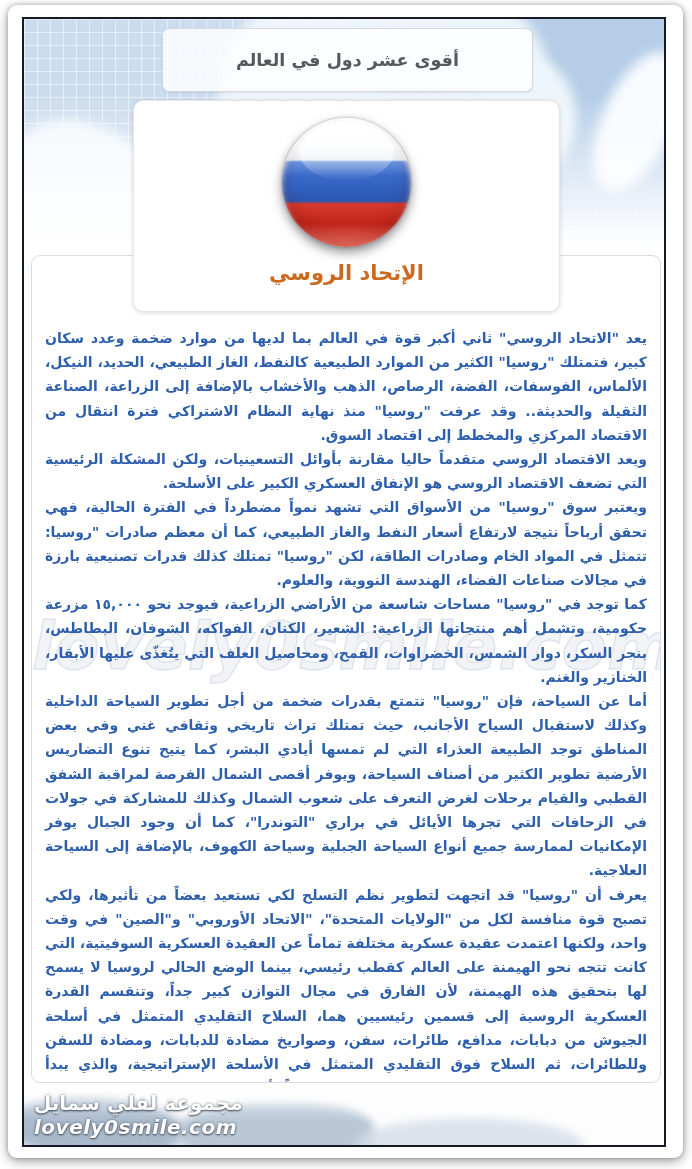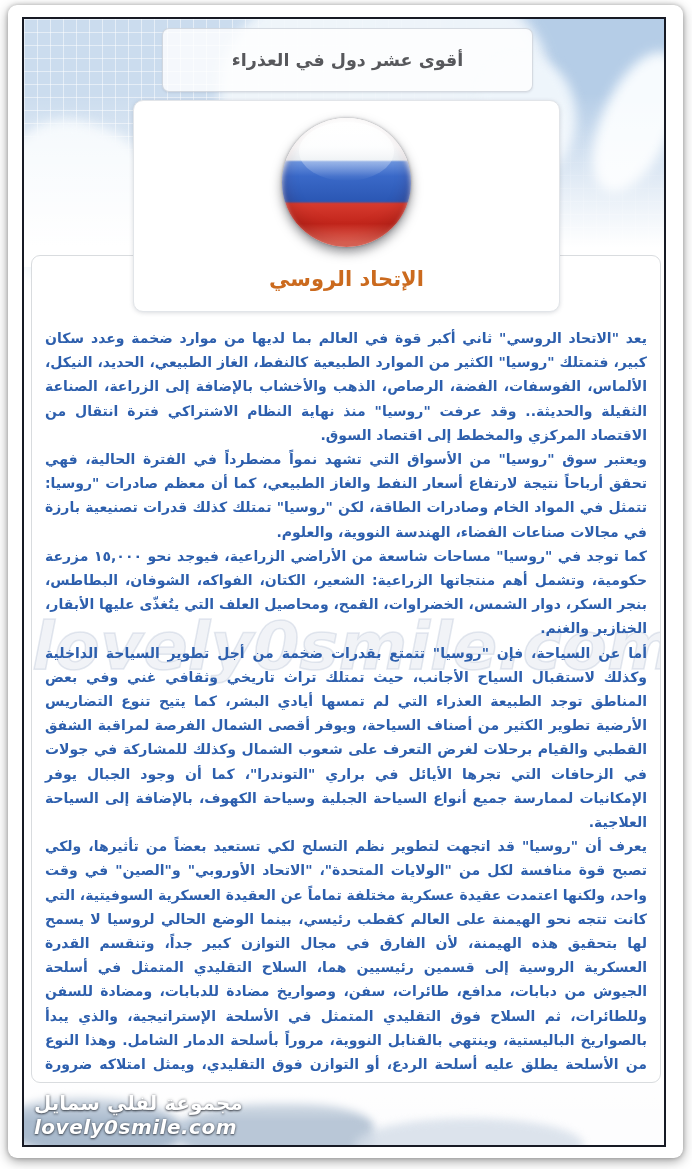--- a/index.html
+++ b/index.html
@@ -53,21 +53,21 @@
   .flag-orb{width:129px;height:129px;border-radius:50%;margin:17px auto 0;position:relative;
            background:linear-gradient(180deg,
              #ffffff 0%, #fbfcfd 22%, #e9edf1 32.5%,
              #6b93dd 34%, #3a69c8 45%, #2b57b4 64.5%,
              #d63a2e 66.5%, #c2251b 82%, #ef6f60 97%);
            box-shadow:0 5px 11px rgba(45,45,52,.55), 0 0 3px rgba(70,70,80,.45),
              inset 0 -9px 16px rgba(90,15,8,.22), inset 0 3px 5px rgba(255,255,255,.85);}
   .flag-orb::before{content:"";position:absolute;left:13%;top:3%;width:74%;height:46%;
            border-radius:50%;
            background:linear-gradient(180deg, rgba(255,255,255,.95), rgba(255,255,255,0));}
-  .country-title{margin-top:20px;font-size:21px;font-weight:bold;color:#cb6a1e;direction:rtl;}
+  .country-title{margin-top:14px;font-size:21px;font-weight:bold;color:#cb6a1e;direction:rtl;}
 
   
   .text-panel{position:absolute;left:7px;right:3px;top:236px;bottom:62px;
            background:#fff;border:1px solid #d9dcdf;border-radius:9px;overflow:hidden;z-index:1;}
   .ghost-wm{position:absolute;left:0;right:0;top:352px;text-align:center;white-space:nowrap;
            font-size:66px;font-weight:bold;font-style:italic;
            color:rgba(185,197,214,.20);-webkit-text-stroke:1.5px rgba(168,183,204,.30);
            pointer-events:none;}
   .article{position:relative;direction:rtl;padding:70px 13px 14px 13px;}
   .article p{margin:0;font-size:14px;line-height:24.2px;font-weight:bold;color:#2d5fad;
@@ -96,29 +96,30 @@
     <div class="map-bottom">
       <div class="bland b1"></div>
       <div class="bland b2"></div>
       <div class="bland b3"></div>
     </div>
 
     <div class="text-panel">
       <div class="ghost-wm">lovely0smile.com</div>
       <div class="article">
         <p>يعد "الاتحاد الروسي" ثاني أكبر قوة في العالم بما لديها من موارد ضخمة وعدد سكان كبير، فتمتلك "روسيا" الكثير من الموارد الطبيعية كالنفط، الغاز الطبيعي، الحديد، النيكل، الألماس، الفوسفات، الفضة، الرصاص، الذهب والأخشاب بالإضافة إلى الزراعة، الصناعة الثقيلة والحديثة.. وقد عرفت "روسيا" منذ نهاية النظام الاشتراكي فترة انتقال من الاقتصاد المركزي والمخطط إلى اقتصاد السوق.</p>
+        <p>ويعد الاقتصاد الروسي متقدماً حاليا مقارنة بأوائل التسعينيات، ولكن المشكلة الرئيسية التي تضعف الاقتصاد الروسي هو الإنفاق العسكري الكبير على الأسلحة.</p>
         <p>ويعتبر سوق "روسيا" من الأسواق التي تشهد نمواً مضطرداً في الفترة الحالية، فهي تحقق أرباحاً نتيجة لارتفاع أسعار النفط والغاز الطبيعي، كما أن معظم صادرات "روسيا: تتمثل في المواد الخام وصادرات الطاقة، لكن "روسيا" تمتلك كذلك قدرات تصنيعية بارزة في مجالات صناعات الفضاء، الهندسة النووية، والعلوم.</p>
         <p>كما توجد في "روسيا" مساحات شاسعة من الأراضي الزراعية، فيوجد نحو ١٥,٠٠٠ مزرعة حكومية، وتشمل أهم منتجاتها الزراعية: الشعير، الكتان، الفواكه، الشوفان، البطاطس، بنجر السكر، دوار الشمس، الخضراوات، القمح، ومحاصيل العلف التي يتُغذّى عليها الأبقار، الخنازير والغنم.</p>
         <p>أما عن السياحة، فإن "روسيا" تتمتع بقدرات ضخمة من أجل تطوير السياحة الداخلية وكذلك لاستقبال السياح الأجانب، حيث تمتلك تراث تاريخي وثقافي غني وفي بعض المناطق توجد الطبيعة العذراء التي لم تمسها أيادي البشر، كما يتيح تنوع التضاريس الأرضية تطوير الكثير من أصناف السياحة، ويوفر أقصى الشمال الفرصة لمراقبة الشفق القطبي والقيام برحلات لغرض التعرف على شعوب الشمال وكذلك للمشاركة في جولات في الزحافات التي تجرها الأيائل في براري "التوندرا"، كما أن وجود الجبال يوفر الإمكانيات لممارسة جميع أنواع السياحة الجبلية وسياحة الكهوف، بالإضافة إلى السياحة العلاجية.</p>
         <p>يعرف أن "روسيا" قد اتجهت لتطوير نظم التسلح لكي تستعيد بعضاً من تأثيرها، ولكي تصبح قوة منافسة لكل من "الولايات المتحدة"، "الاتحاد الأوروبي" و"الصين" في وقت واحد، ولكنها اعتمدت عقيدة عسكرية مختلفة تماماً عن العقيدة العسكرية السوفيتية، التي كانت تتجه نحو الهيمنة على العالم كقطب رئيسي، بينما الوضع الحالي لروسيا لا يسمح لها بتحقيق هذه الهيمنة، لأن الفارق في مجال التوازن كبير جداً، وتنقسم القدرة العسكرية الروسية إلى قسمين رئيسيين هما، السلاح التقليدي المتمثل في أسلحة الجيوش من دبابات، مدافع، طائرات، سفن، وصواريخ مضادة للدبابات، ومضادة للسفن وللطائرات، ثم السلاح فوق التقليدي المتمثل في الأسلحة الإستراتيجية، والذي يبدأ بالصواريخ الباليستية، وينتهي بالقنابل النووية، مروراً بأسلحة الدمار الشامل. وهذا النوع من الأسلحة يطلق عليه أسلحة الردع، أو التوازن فوق التقليدي، ويمثل امتلاكه ضرورة خاصة للقوى الكبرى ممتدة المساحة، والتي تهدف إلى السيطرة على العالم.</p>
       </div>
     </div>
 
     <div class="header-card">
-      <span class="title">أقوى عشر دول في العذراء</span>
+      <span class="title">أقوى عشر دول في العالم</span>
     </div>
 
     <div class="country-card">
       <div class="flag-orb"></div>
       <div class="country-title">الإتحاد الروسي</div>
     </div>
 
     <div class="site-wm">
       <div class="ar">مجموعة لفلي سمايل</div>
       <div class="en">lovely0smile.com</div>

